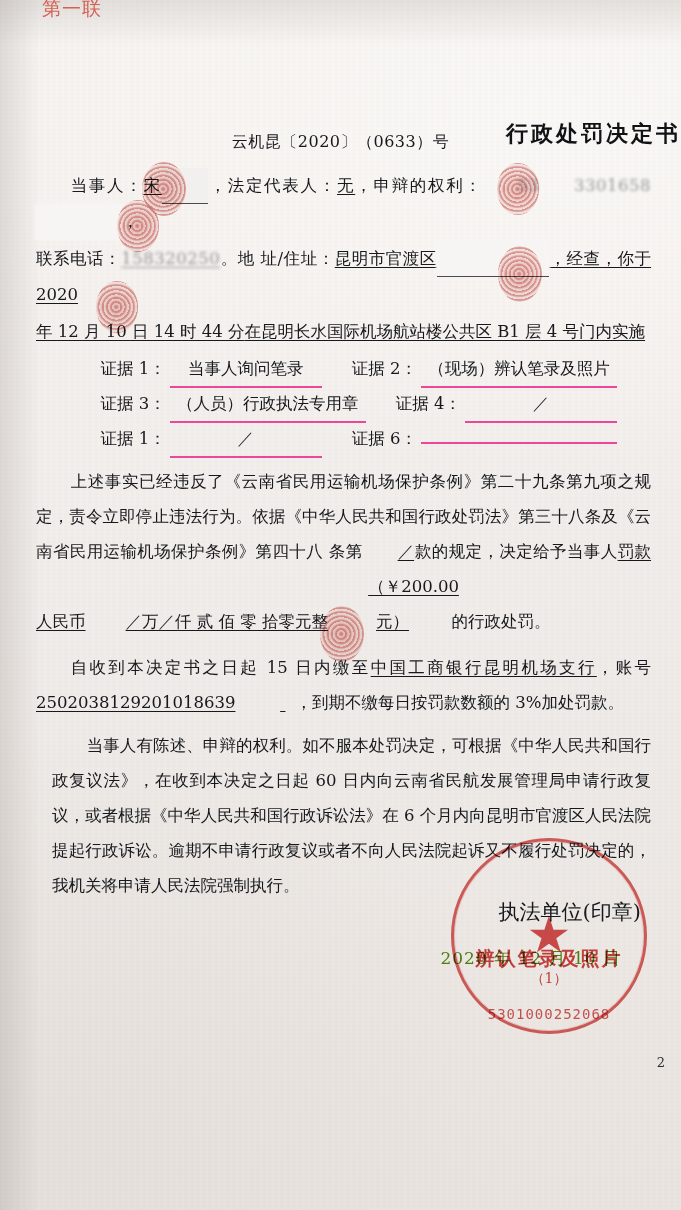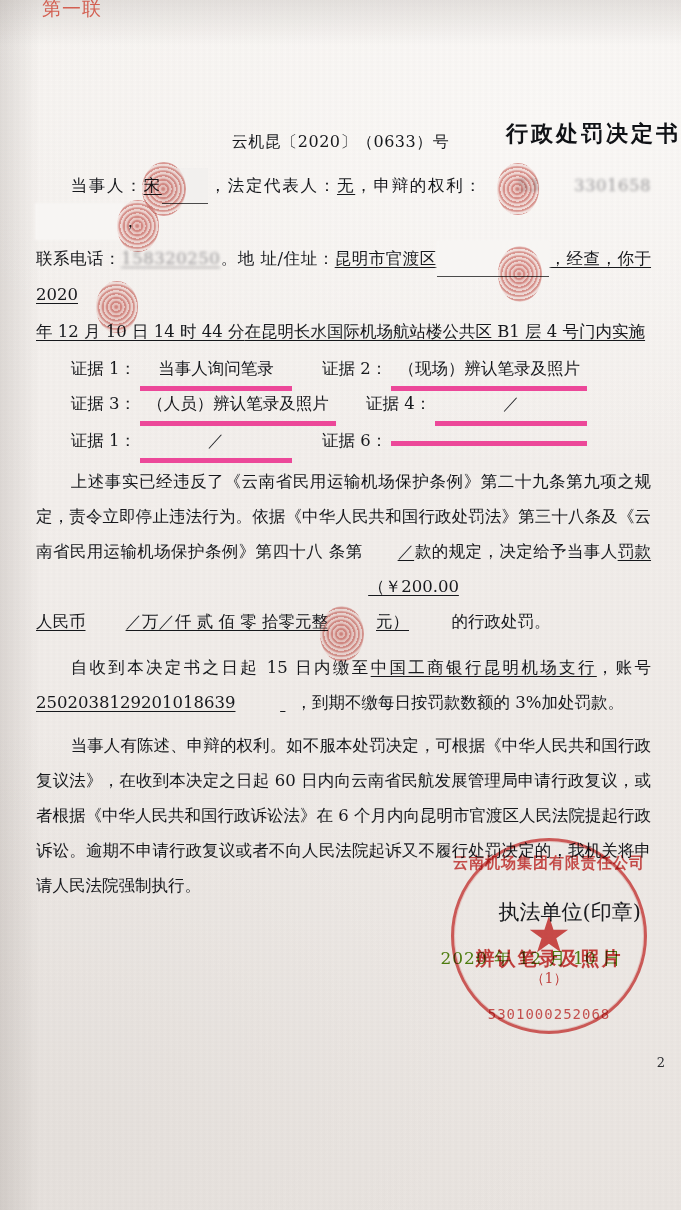--- a/index.html
+++ b/index.html
@@ -122,26 +122,27 @@
     filter: blur(1.6px);
     letter-spacing: 0.5px;
   }
 
   
   .ev-row {
     display: flex;
     align-items: baseline;
     margin-left: 2.1em;
     height: 35px;
+    justify-content: center;
   }
   .ev-label { white-space: nowrap; }
   .ev-val {
     display: inline-block;
     text-align: center;
-    border-bottom: 5px solid #ec4899;
+    border-bottom: 2px solid #ec4899;
     margin: 0 4px;
     min-height: 20px;
   }
   .ev-gap { width: 26px; }
 
   
   .fp {
     position: absolute;
     border-radius: 50%;
     pointer-events: none;
@@ -284,21 +285,21 @@
     <div class="ev-row">
       <span class="ev-label">证据 1：</span>
       <span class="ev-val" style="width:152px;">当事人询问笔录</span>
       <span class="ev-gap"></span>
       <span class="ev-label">证据 2：</span>
       <span class="ev-val" style="width:196px;">（现场）辨认笔录及照片</span>
     </div>
 
     <div class="ev-row">
       <span class="ev-label">证据 3：</span>
-      <span class="ev-val" style="width:196px;">（人员）辨认笔录及照片</span>
+      <span class="ev-val" style="width:196px;">（人员）行政执法专用章</span>
       <span class="ev-gap"></span>
       <span class="ev-label">证据 4：</span>
       <span class="ev-val" style="width:152px;">／</span>
     </div>
 
     <div class="ev-row">
       <span class="ev-label">证据 1：</span>
       <span class="ev-val" style="width:152px;">／</span>
       <span class="ev-gap"></span>
       <span class="ev-label">证据 6：</span>
@@ -306,41 +307,40 @@
     </div>
 
     <div class="p indent" style="margin-top:8px;">
       <span>上述事实已经违反了《</span><span>云南省民用运输机场保护条例</span><span>》</span><span>第二十九条第九项</span><span>之规定，责令立即停止违法行为。依据《</span><span>中华人民共和国行政处罚法</span><span>》</span><span>第三十八条</span><span>及《</span><span>云南省民用运输机场保护条例</span><span>》第四十八  条第</span><span class="u-sp" style="width:52px;">／</span><span>款的规定，决定给予当事人</span><span class="u">罚款人民币</span><span class="u-sp" style="width:248px;">／万／仟 贰 佰 零  拾零元整</span><span class="u-sp" style="width:118px;">（￥200.00 元）</span><span>的行政处罚。</span>
     </div>
 
     <div class="p indent" style="margin-top:11px;">
       <span>自收到本决定书之日起 15 日内缴至</span><span class="u">中国工商银行昆明机场支行</span><span>，账号</span><span class="u">2502038129201018639</span><span class="u-sp" style="width:60px;">&nbsp;</span><span>，到期不缴每日按罚款数额的 3%加处罚款。</span>
     </div>
 
-    <div class="p indent" style="margin-top:8px;">
+    <div class="p indent" style="margin-top:8px;margin-left:16px;">
       <span>当事人有陈述、申辩的权利。如不服本处罚决定，可根据《</span><span>中华人民共和国行政复议法</span><span>》，在收到本决定之日起 60 日内向云南省民航发展管理局申请行政复议，或者根据《</span><span>中华人民共和国行政诉讼法</span><span>》在 6 个月内向昆明市官渡区人民法院提起行政诉讼。逾期不申请行政复议或者不向人民法院起诉又不履行处罚决定的，我机关将申请人民法院强制执行。</span>
     </div>
 
   </div>
 
   <div class="fp" style="left:142px; top:162px; width:44px; height:54px;"></div>
   <div class="fp" style="left:497px; top:163px; width:42px; height:52px;"></div>
   <div class="fp" style="left:117px; top:200px; width:42px; height:52px;"></div>
   <div class="fp" style="left:498px; top:246px; width:44px; height:56px;"></div>
   <div class="fp" style="left:96px;  top:281px; width:42px; height:52px;"></div>
   <div class="fp" style="left:320px; top:606px; width:44px; height:56px;"></div>
 
   <div class="sign-block">
     <span>执法单位(印章)</span>
   </div>
   <div class="sign-date hand">2020 年 12 月 10 日</div>
 
   <div class="seal">
     <div class="ring"></div>
-    <div class="arc">云南机场集团有限责任公司</div>
     <div class="star">★</div>
     <div class="bottom-text">辨认笔录及照片</div>
     <div class="paren">（1）</div>
     <div class="code">5301000252068</div>
   </div>
 
   <div class="page-num">2</div>
 
 </div>
 

